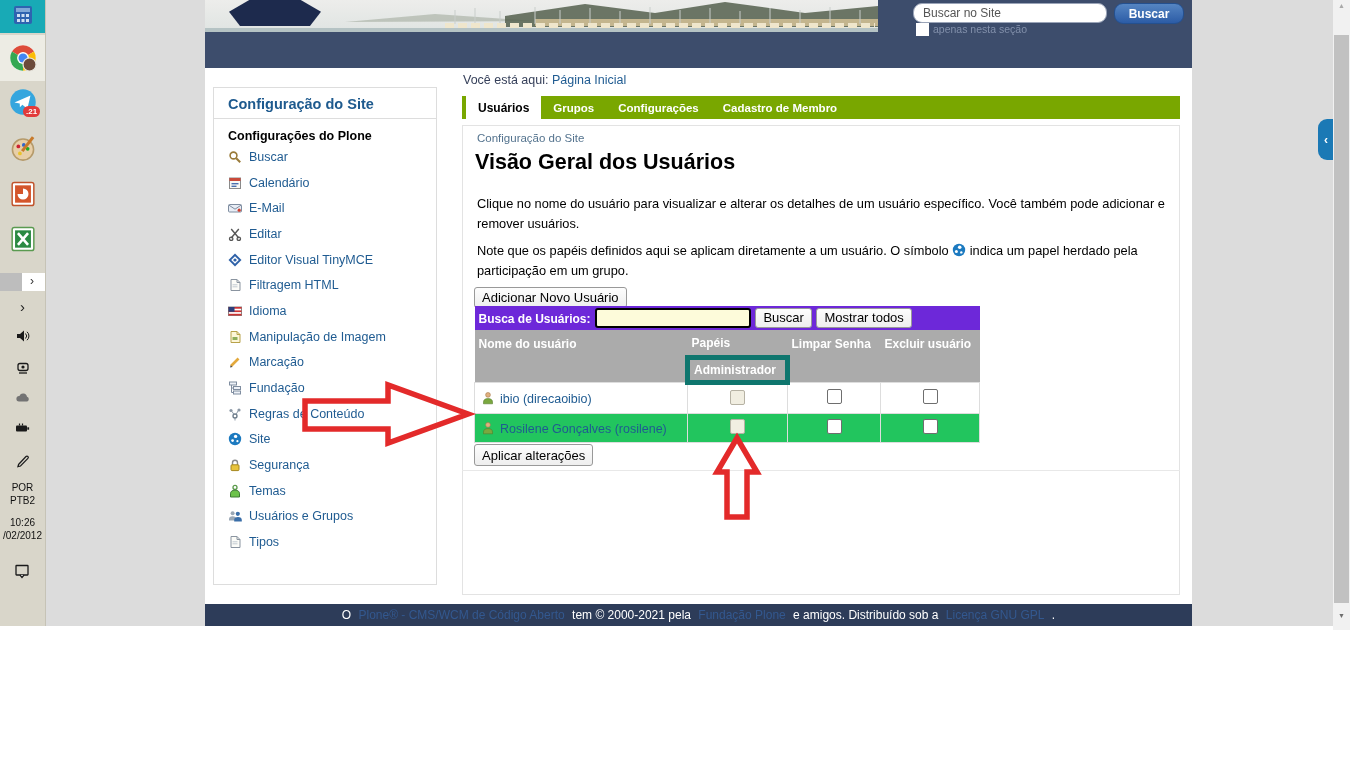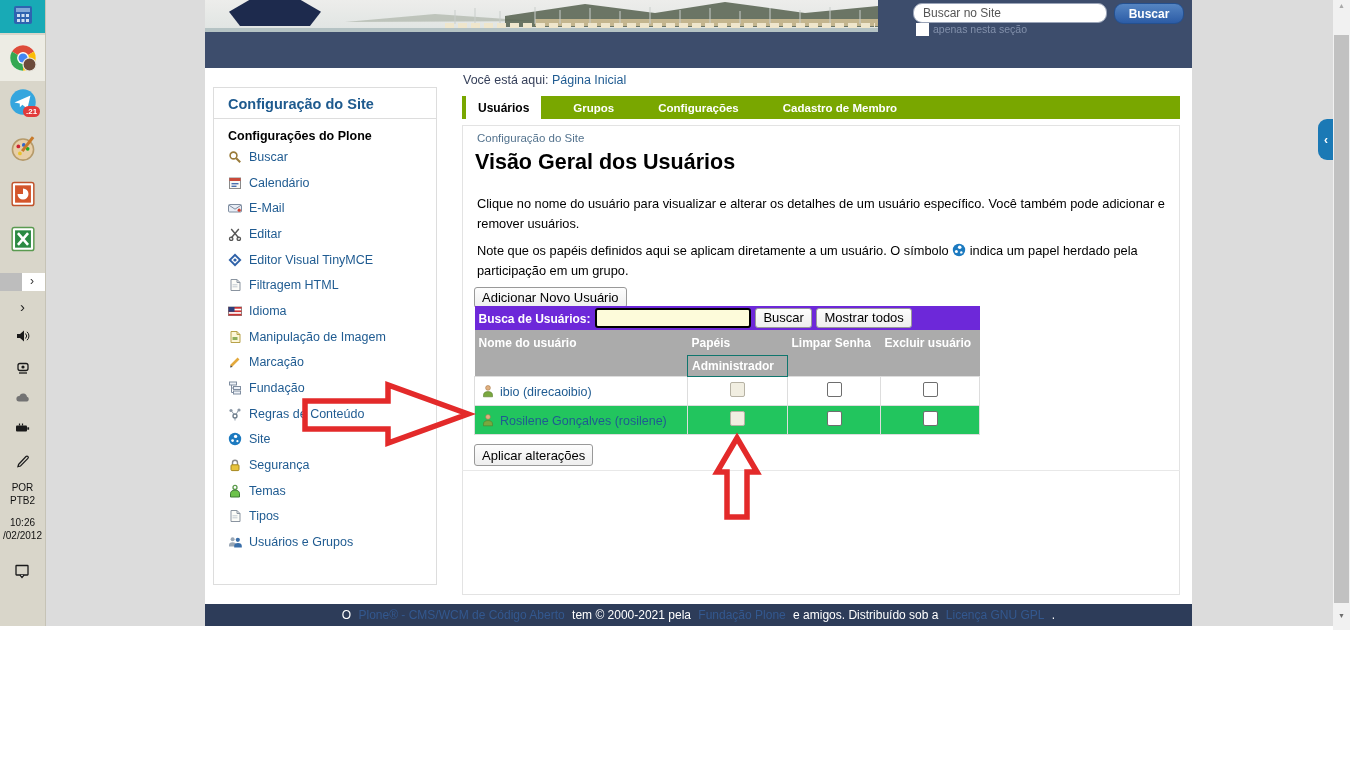--- a/index.html
+++ b/index.html
@@ -44,21 +44,21 @@
 
   
   .portlet{left:213px;top:87px;width:224px;height:498px;background:#fff;border:1px solid #ddd;box-sizing:border-box;}
   .portlet-h{padding:8px 10px 6px 14px;font-size:14.5px;font-weight:bold;color:#1e5a8e;border-bottom:1px solid #ddd;}
   .portlet-sec{margin:10px 0 1px 14px;font-size:12.5px;font-weight:bold;color:#000;}
   .sb-item{display:flex;align-items:center;height:25.7px;padding-left:14px;cursor:pointer;}
   .sb-item .ic{width:14px;height:14px;margin-right:7px;flex:0 0 14px;}
   .sb-item .lb{font-size:12.5px;color:#1f5b91;white-space:nowrap;}
 
   
-  .tabbar{left:462px;top:96px;width:718px;height:23px;background:#79a700;display:flex;align-items:stretch;gap:20px;}
+  .tabbar{left:462px;top:96px;width:718px;height:23px;background:#79a700;display:flex;align-items:stretch;}
   .tab{display:flex;align-items:center;padding:0 12px;font-size:11.5px;font-weight:bold;color:#fff;cursor:pointer;}
   .tab.active{background:#fff;color:#000;font-size:12px;margin-left:4px;}
 
   
   .main-panel{left:462px;top:125px;width:718px;height:470px;border:1px solid #e3e3e3;box-sizing:border-box;background:#fff;}
   .form-divider{left:462px;top:470px;width:718px;height:0;border-top:1px solid #e8e8e8;}
   .mcrumb{left:477px;top:132px;font-size:11.5px;color:#54738e;cursor:pointer;}
   .mtitle{left:475px;top:150px;font-size:21.5px;font-weight:bold;color:#000;}
   .mpara{left:477px;top:0;width:706px;font-size:12.8px;line-height:20px;color:#000;}
   .ginline{display:inline-block;width:14px;height:14px;vertical-align:-2px;}
@@ -67,21 +67,21 @@
        font-size:13px;color:#000;display:inline-flex;align-items:center;justify-content:center;
        padding:0 7px;height:20px;cursor:pointer;font-family:"Liberation Sans",sans-serif;}
 
   
   .utable{left:474px;top:306px;border-collapse:collapse;table-layout:fixed;width:505px;}
   .utable th,.utable td{padding:0 4px;overflow:hidden;white-space:nowrap;}
   .utable .hdr{background:#ababab;color:#fff;font-weight:bold;font-size:12px;text-align:left;}
   .row-search td{background:#6d28d9;height:24px;}
   .row-cols th{height:25px;}
   .row-sub th{height:20px;background:#ababab;}
-  .sub-admin{background:#b4b4b4;border:1px solid #0f766e;color:#fff;font-weight:bold;font-size:12px;text-align:left;}
+  .sub-admin{background:#b4b4b4;border:5px solid #0f766e;color:#fff;font-weight:bold;font-size:12px;text-align:left;}
   .srch-label{color:#fff;font-weight:bold;font-size:12px;}
   .srch-input{width:148px;height:14px;background:#fdfbda;border:2px solid #000;border-radius:3px;vertical-align:middle;}
   .urow td{height:28px;border:1px solid #ddd;font-size:12.5px;}
   .urow.even td{background:#22c55e;}
   .urow.odd td{background:#fff;}
   .ulink{color:#1f5b91;cursor:pointer;}
   .uic{display:inline-block;width:14px;height:14px;vertical-align:-2px;margin:0 5px 0 2px;}
   .cbc{text-align:center;}
   .cb{display:inline-block;width:13px;height:13px;background:#fff;border:1px solid #6e6e6e;border-radius:2px;}
   .cb.disabled{background:#f1eee1;border-color:#b6b2a4;}
@@ -255,35 +255,35 @@
         </div>
         <div class="sb-item">
           <span class="ic"><svg width="14" height="14" viewBox="0 0 14 14">
               <circle cx="7" cy="3.4" r="2" fill="none" stroke="#5a9a4a" stroke-width="1.3"></circle>
               <path d="M2.5 13 v-3.2 a4.5 3.6 0 0 1 9 0 V13 z" fill="#6cc24a" stroke="#3f7a34"></path>
             </svg></span>
           <span class="lb">Temas</span>
         </div>
         <div class="sb-item">
           <span class="ic"><svg width="14" height="14" viewBox="0 0 14 14">
+              <circle cx="4.6" cy="4.2" r="2" fill="#9aa7b5"></circle>
+              <path d="M1 11.5 v-1.4 a3.6 2.9 0 0 1 7.2 0 V11.5 z" fill="#9aa7b5"></path>
+              <circle cx="9.8" cy="4.8" r="2.1" fill="#3a6ea8"></circle>
+              <path d="M6.2 12.6 v-1.5 a3.8 3.1 0 0 1 7.6 0 V12.6 z" fill="#3a6ea8"></path>
+            </svg></span>
+          <span class="lb">Usuários e Grupos</span>
+        </div>
+        <div class="sb-item">
+          <span class="ic"><svg width="14" height="14" viewBox="0 0 14 14">
               <path d="M3 1.5 h6 l3 3 v8 h-9 z" fill="#fcfcf8" stroke="#8a94a0"></path>
               <path d="M9 1.5 v3 h3" fill="none" stroke="#8a94a0"></path>
               <rect x="4.5" y="6.3" width="5" height="1" fill="#c2cad2"></rect>
               <rect x="4.5" y="8.3" width="5" height="1" fill="#c2cad2"></rect>
             </svg></span>
           <span class="lb">Tipos</span>
-        </div>
-        <div class="sb-item">
-          <span class="ic"><svg width="14" height="14" viewBox="0 0 14 14">
-              <circle cx="4.6" cy="4.2" r="2" fill="#9aa7b5"></circle>
-              <path d="M1 11.5 v-1.4 a3.6 2.9 0 0 1 7.2 0 V11.5 z" fill="#9aa7b5"></path>
-              <circle cx="9.8" cy="4.8" r="2.1" fill="#3a6ea8"></circle>
-              <path d="M6.2 12.6 v-1.5 a3.8 3.1 0 0 1 7.6 0 V12.6 z" fill="#3a6ea8"></path>
-            </svg></span>
-          <span class="lb">Usuários e Grupos</span>
         </div>
       </div>
   </div>
 
   <div class="abs tabbar">
       <div class="tab active">Usuários</div>
       <div class="tab">Grupos</div>
       <div class="tab">Configurações</div>
       <div class="tab">Cadastro de Membro</div>
     </div>

